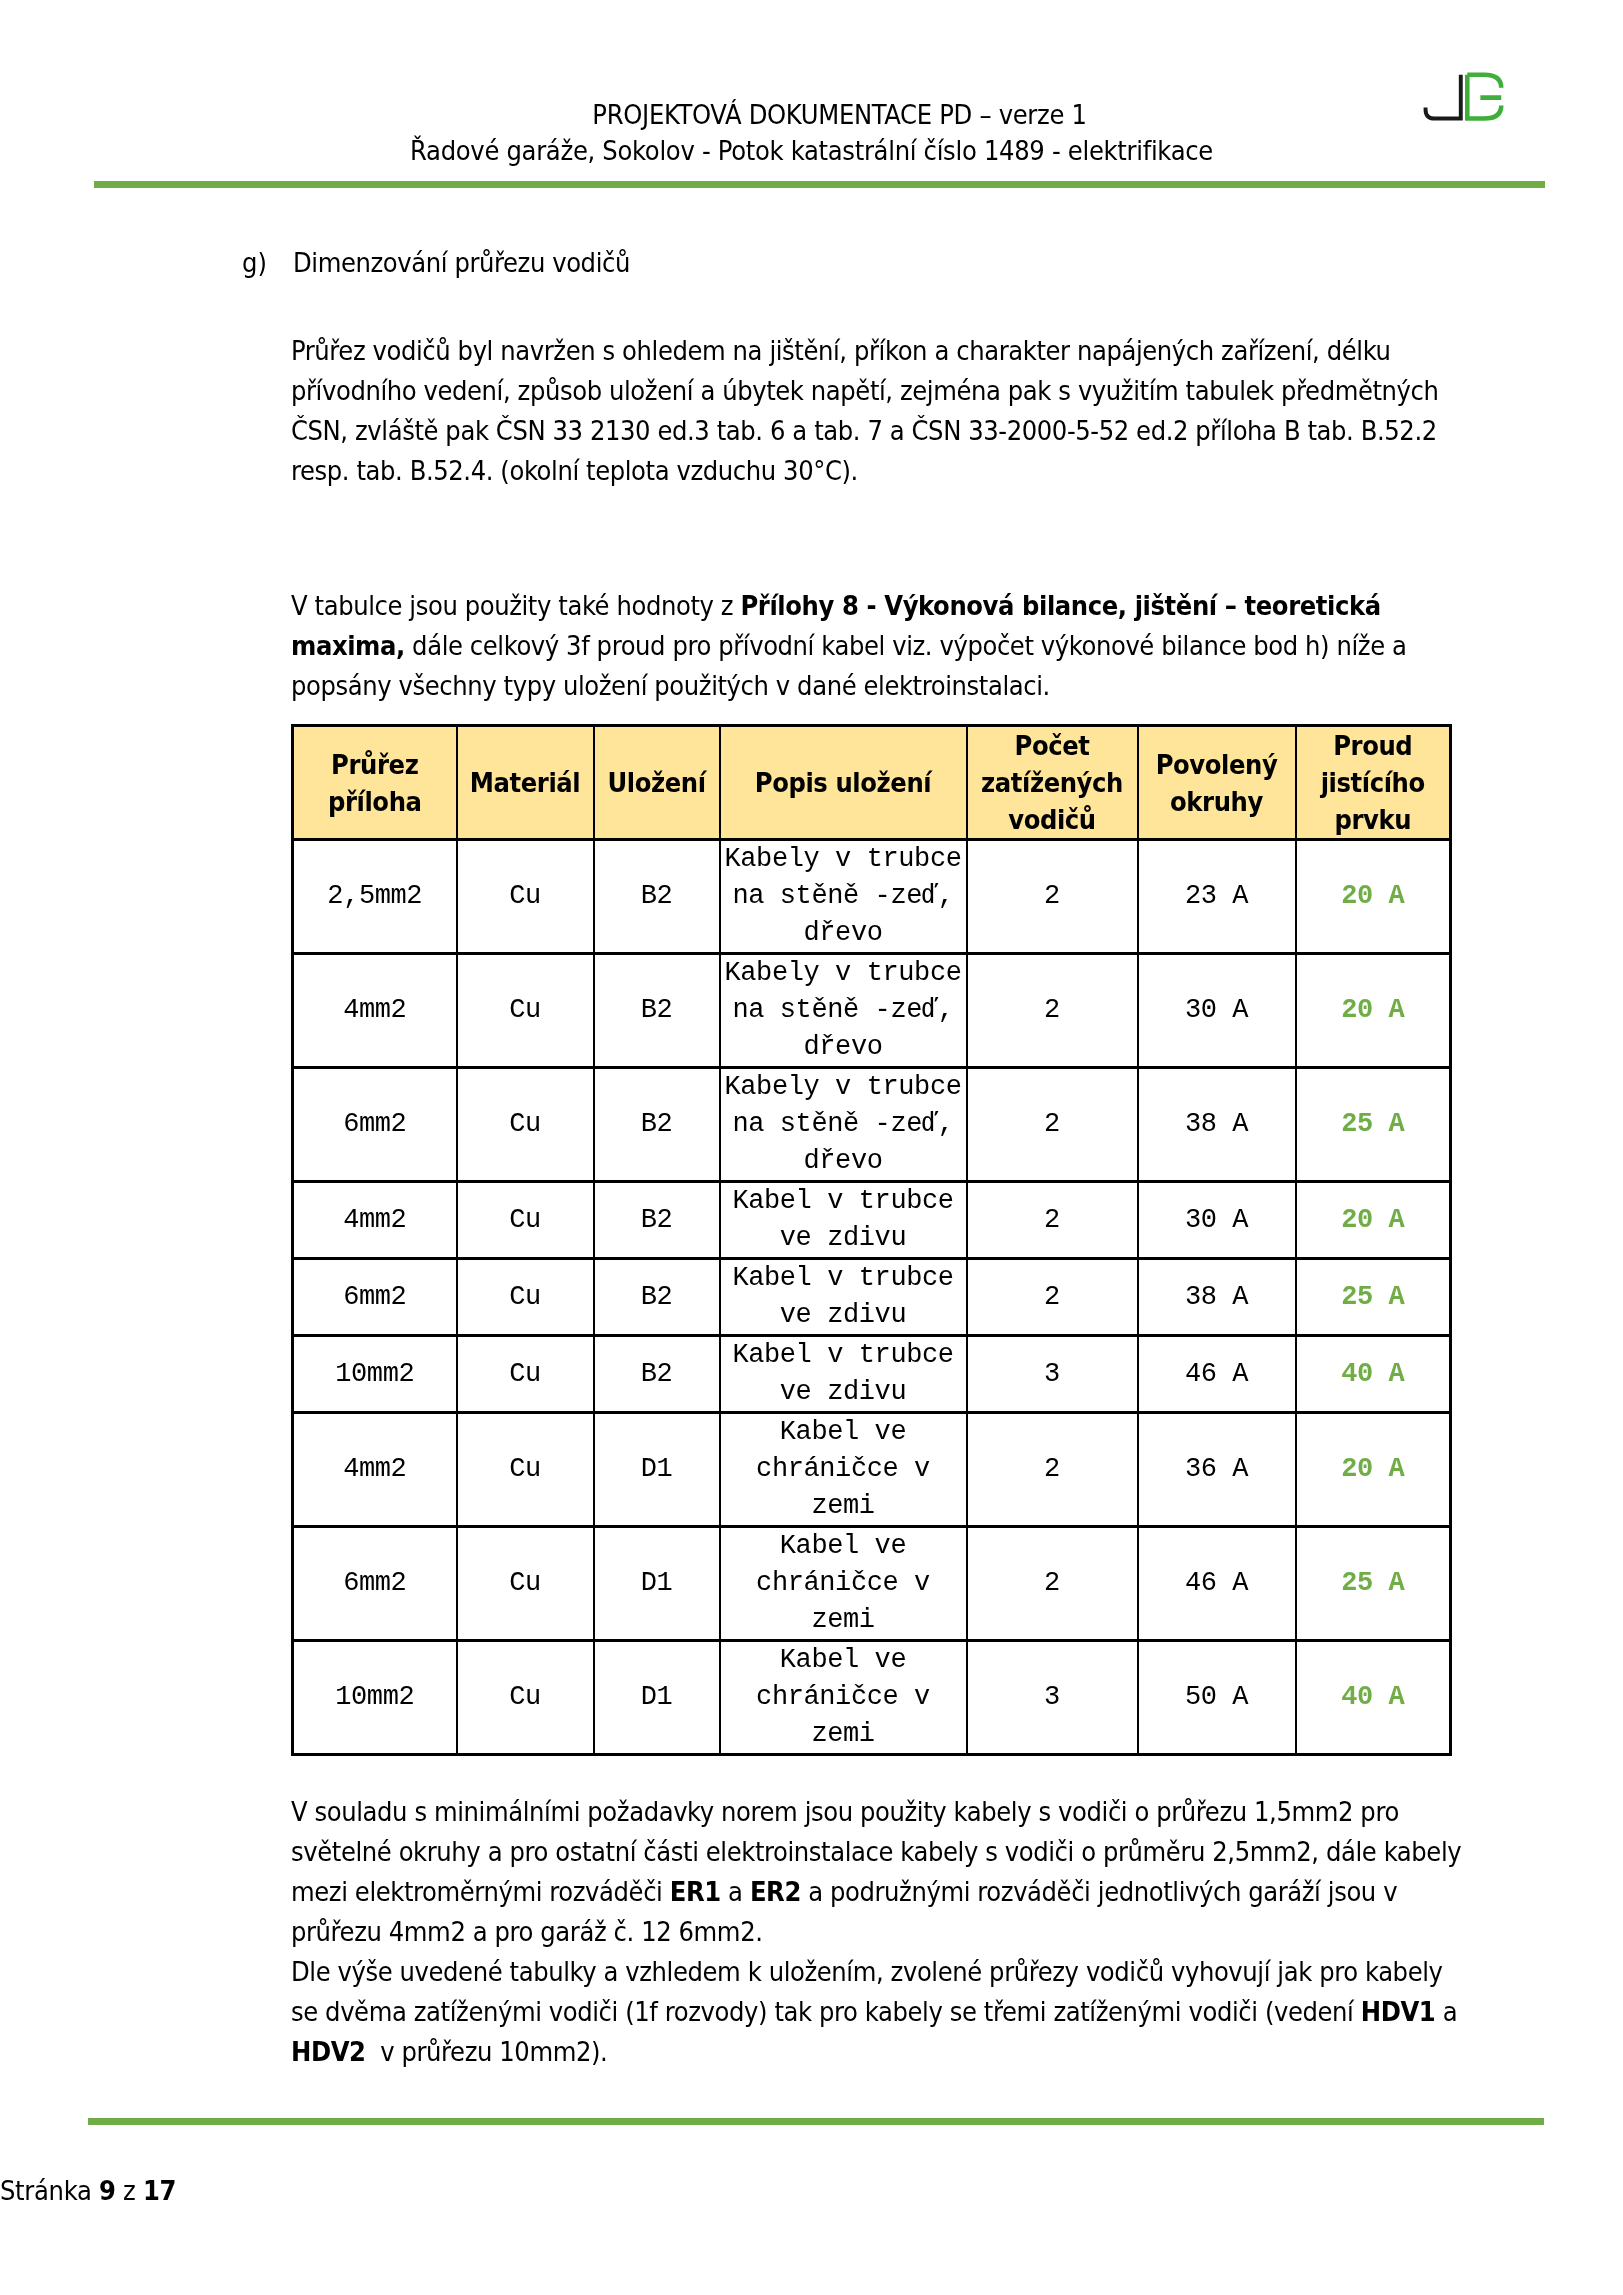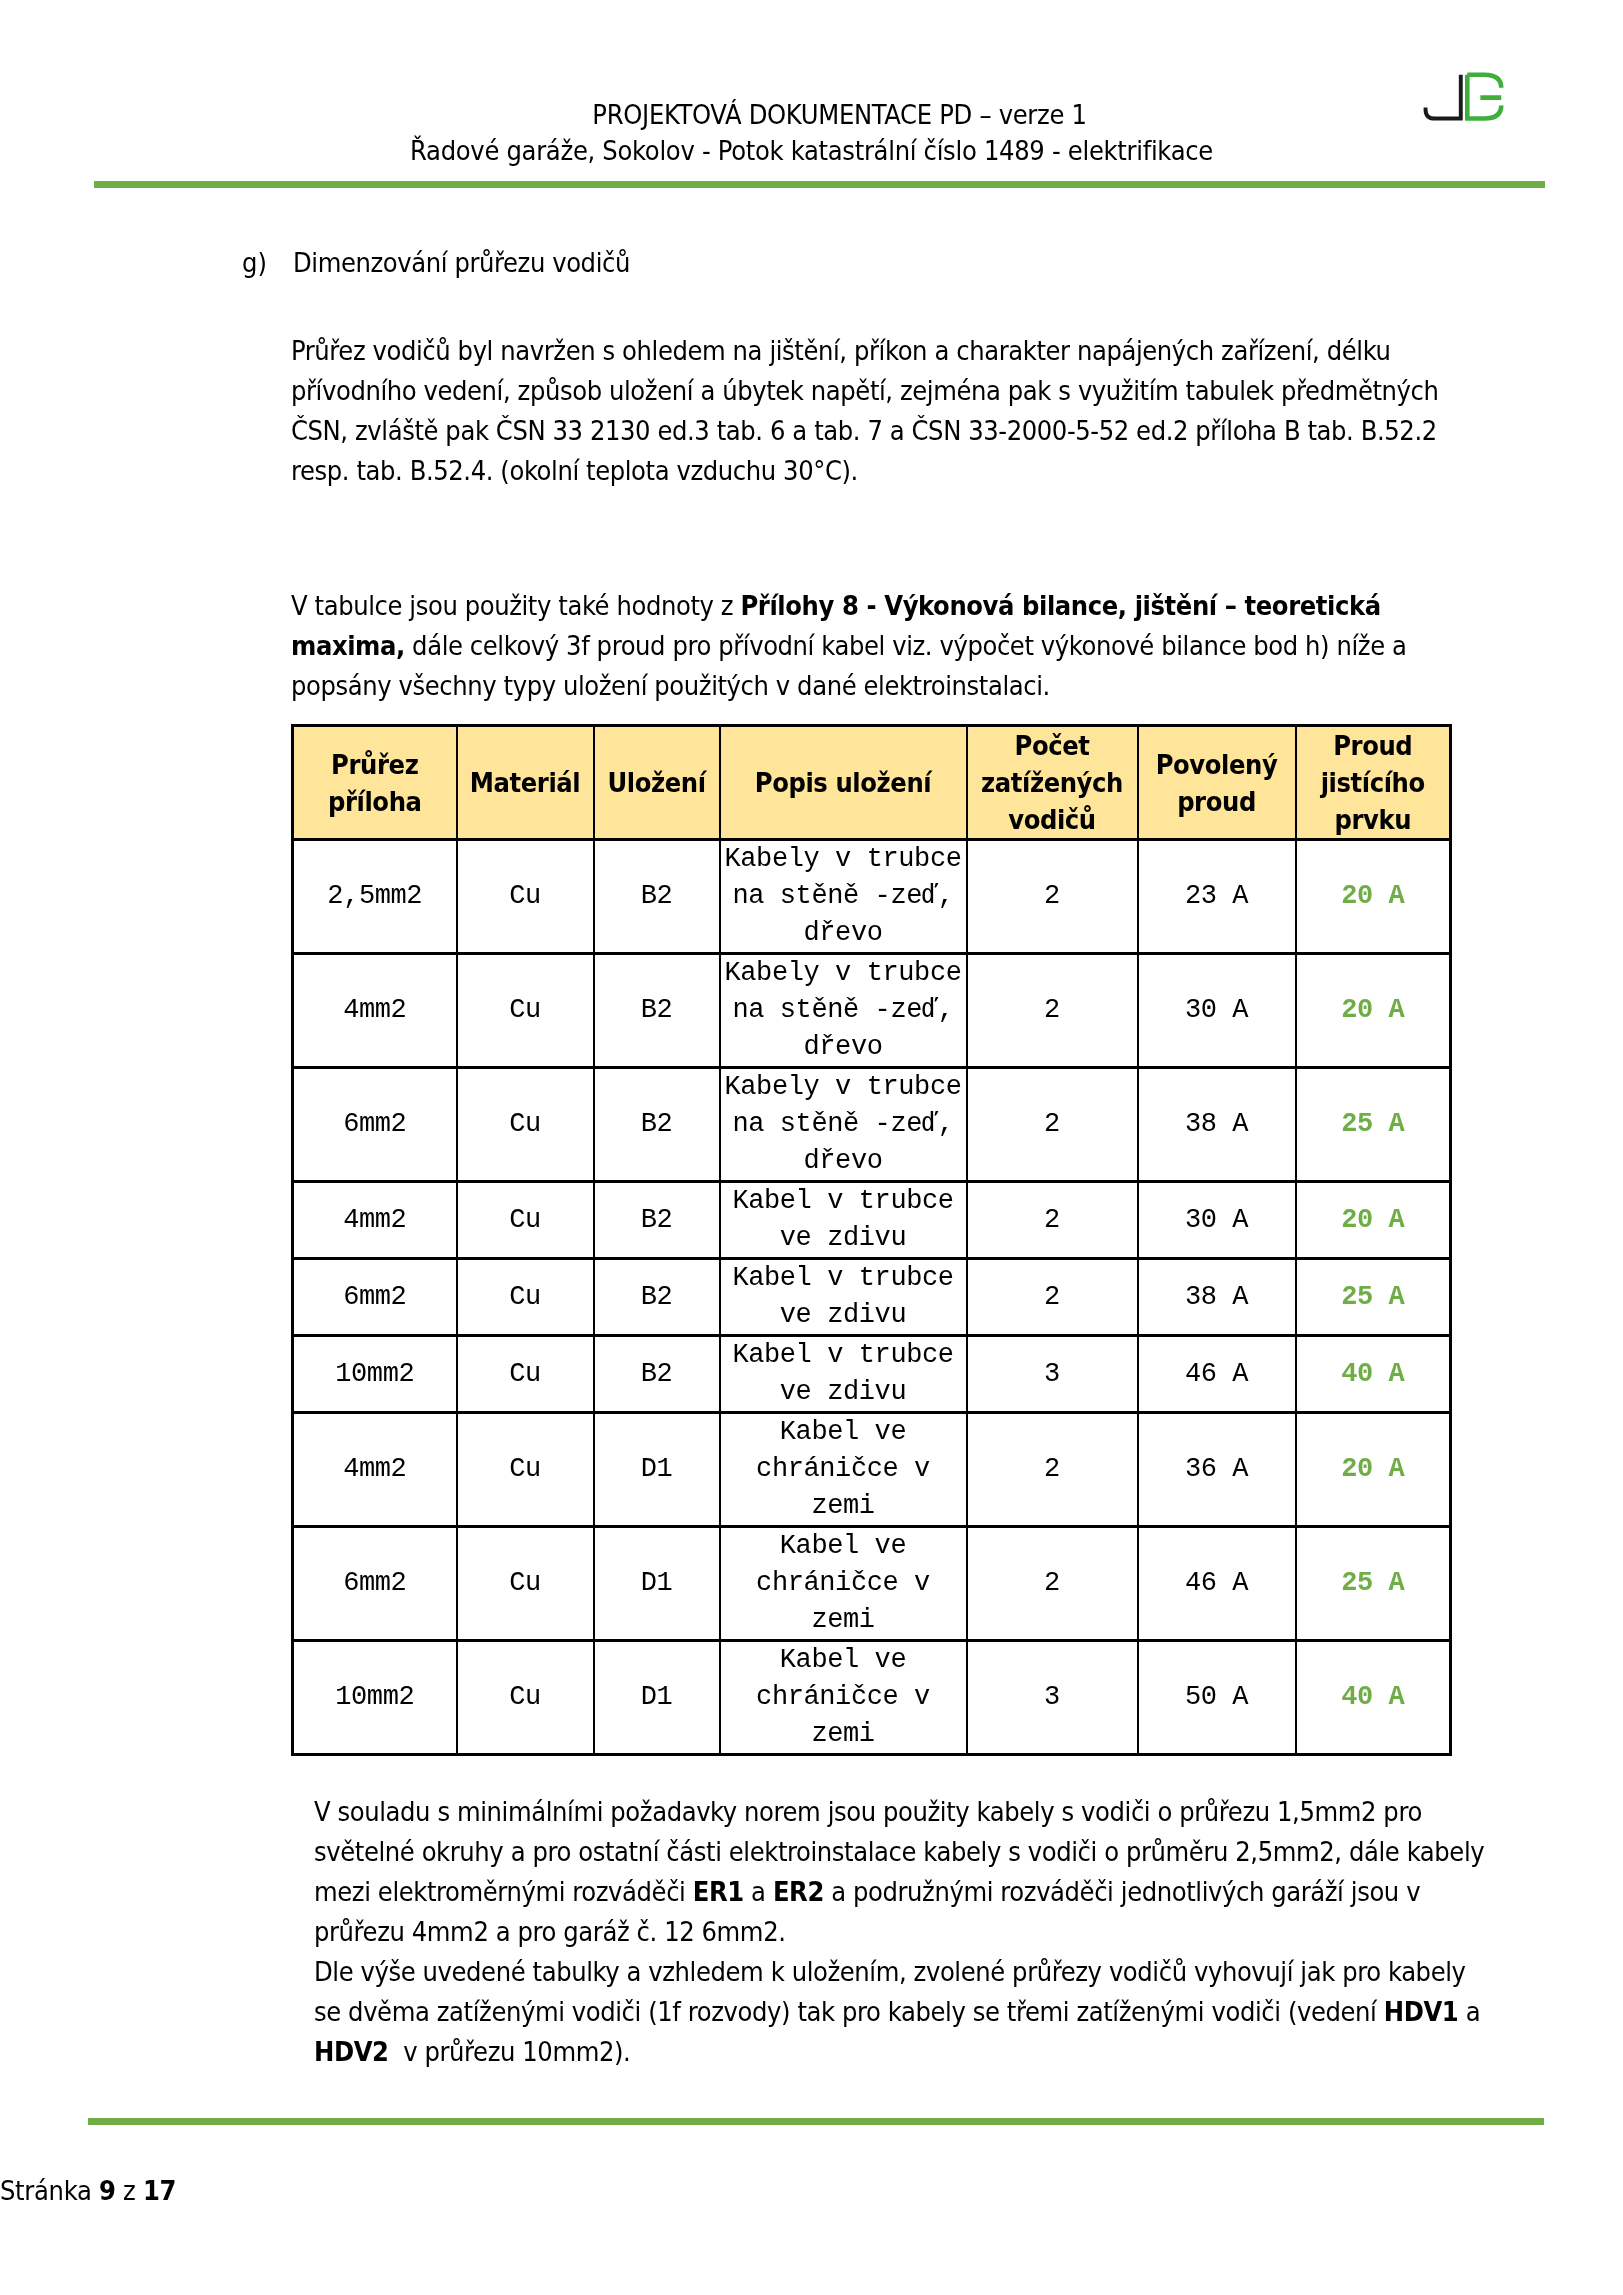--- a/index.html
+++ b/index.html
@@ -12,21 +12,21 @@
   #hdr-sub   { left: 0; width: 1623px; top: 134px; text-align: center; font-size: 27px; line-height: 33px; letter-spacing: -0.3px; }
   #logo { left: 1420px; top: 65px; width: 92px; height: 62px; }
   #hdr-line { left: 94px; top: 181px; width: 1451px; height: 7.2px; background: #70AD47; }
 
   
   .para { left: 291px; width: 1171px; font-size: 27px; line-height: 40px; letter-spacing: -0.4px; }
   #sec-letter { left: 242px; top: 243px; font-size: 27px; line-height: 40px; }
   #sec-title  { left: 293px; top: 243px; font-size: 27px; line-height: 40px; letter-spacing: -0.4px; }
   #p1 { top: 331px; }
   #p2 { top: 586px; }
-  #p3 { top: 1792px; margin-left: 23px; }
+  #p3 { top: 1792px; }
   b { font-weight: bold; }
 
   
   #tbl { left: 291px; top: 724px; width: 1159px; border-collapse: collapse; table-layout: fixed; }
   #tbl td, #tbl th { border: 2px solid #000; text-align: center; vertical-align: middle; padding: 0 3.9px;
                      font-size: 27px; line-height: 37px; letter-spacing: -0.4px; }
   #tbl th { background: #FFE599; font-weight: bold; height: 108px; }
   #tbl tr.tall td { height: 107px; }
   #tbl tr.short td { height: 71px; }
   #tbl tbody tr { border-top: 3.9px solid #000; font-family: Liberation Mono, monospace; }
@@ -70,21 +70,21 @@
       <col style="width:158px">
       <col style="width:155px">
   </colgroup>
   <thead>
     <tr>
       <th>Průřez příloha</th>
       <th>Materiál</th>
       <th>Uložení</th>
       <th>Popis uložení</th>
       <th>Počet zatížených vodičů</th>
-      <th>Povolený proud</th>
+      <th>Povolený okruhy</th>
       <th>Proud jistícího prvku</th>
     </tr>
   </thead>
   <tbody id="tbody">
       <tr class="tall">
         <td>2,5mm2</td>
         <td>Cu</td>
         <td>B2</td>
         <td>Kabely v trubce na stěně -zeď, dřevo</td>
         <td>2</td>

